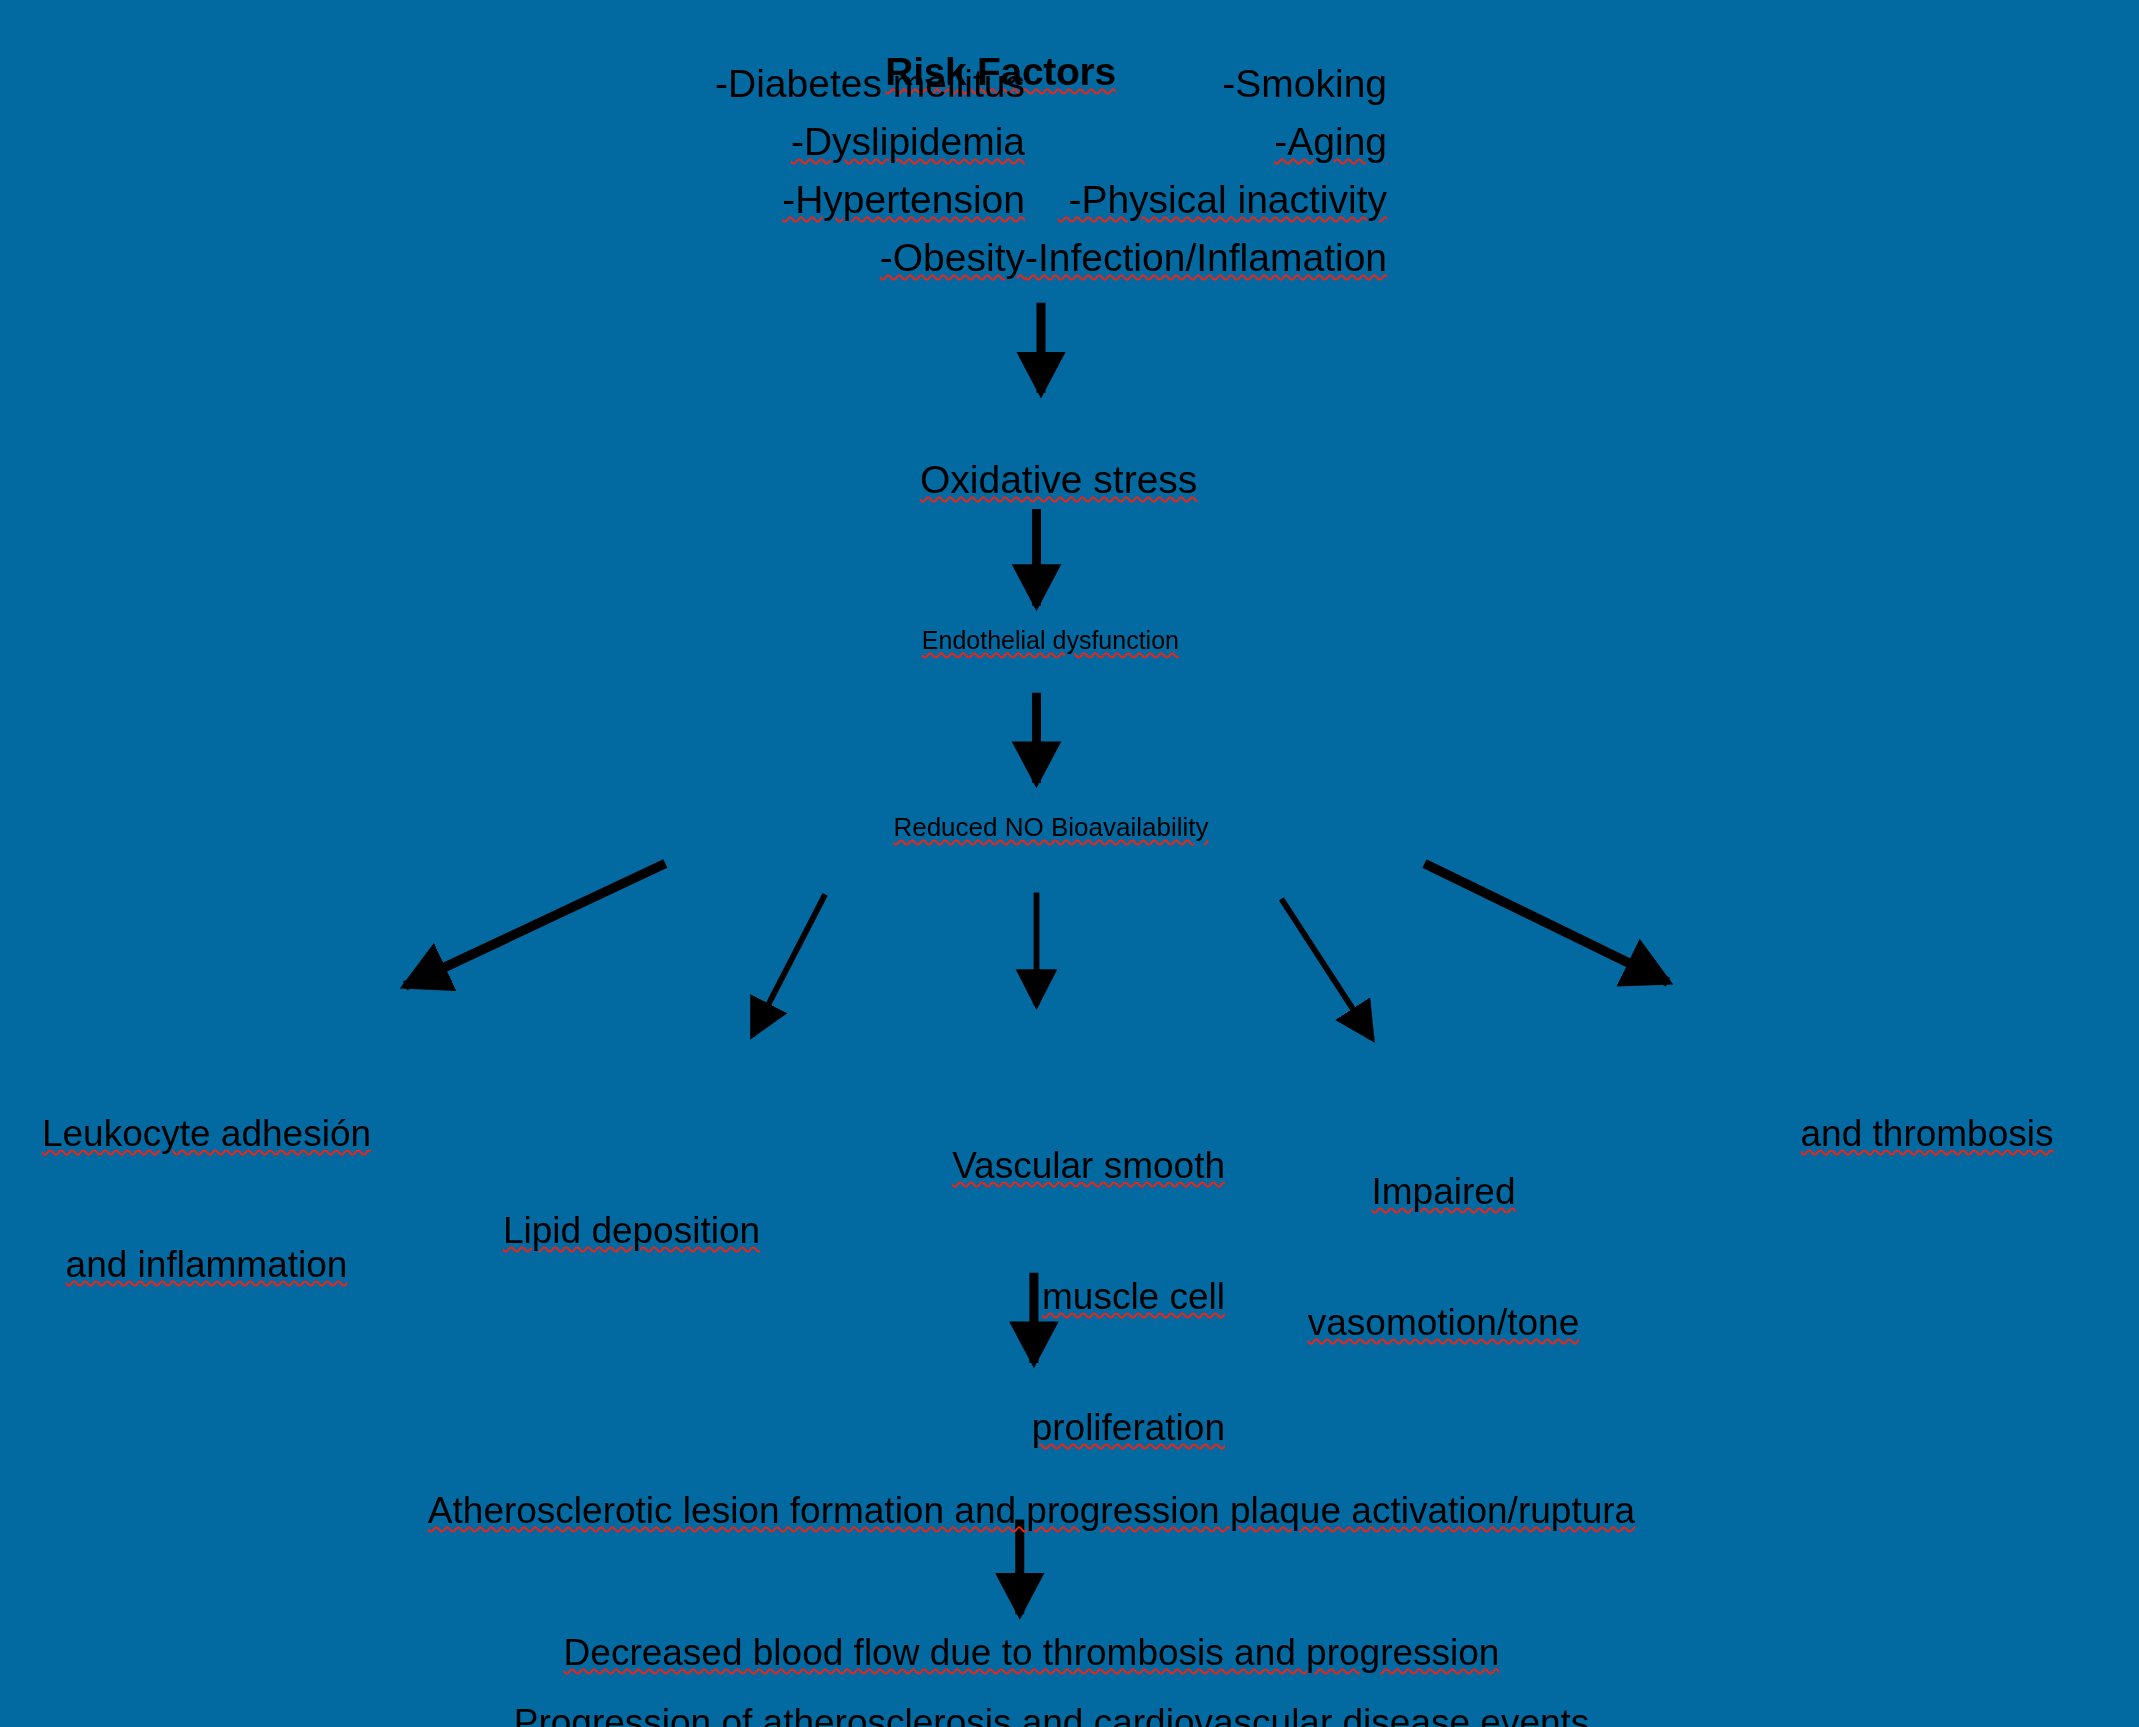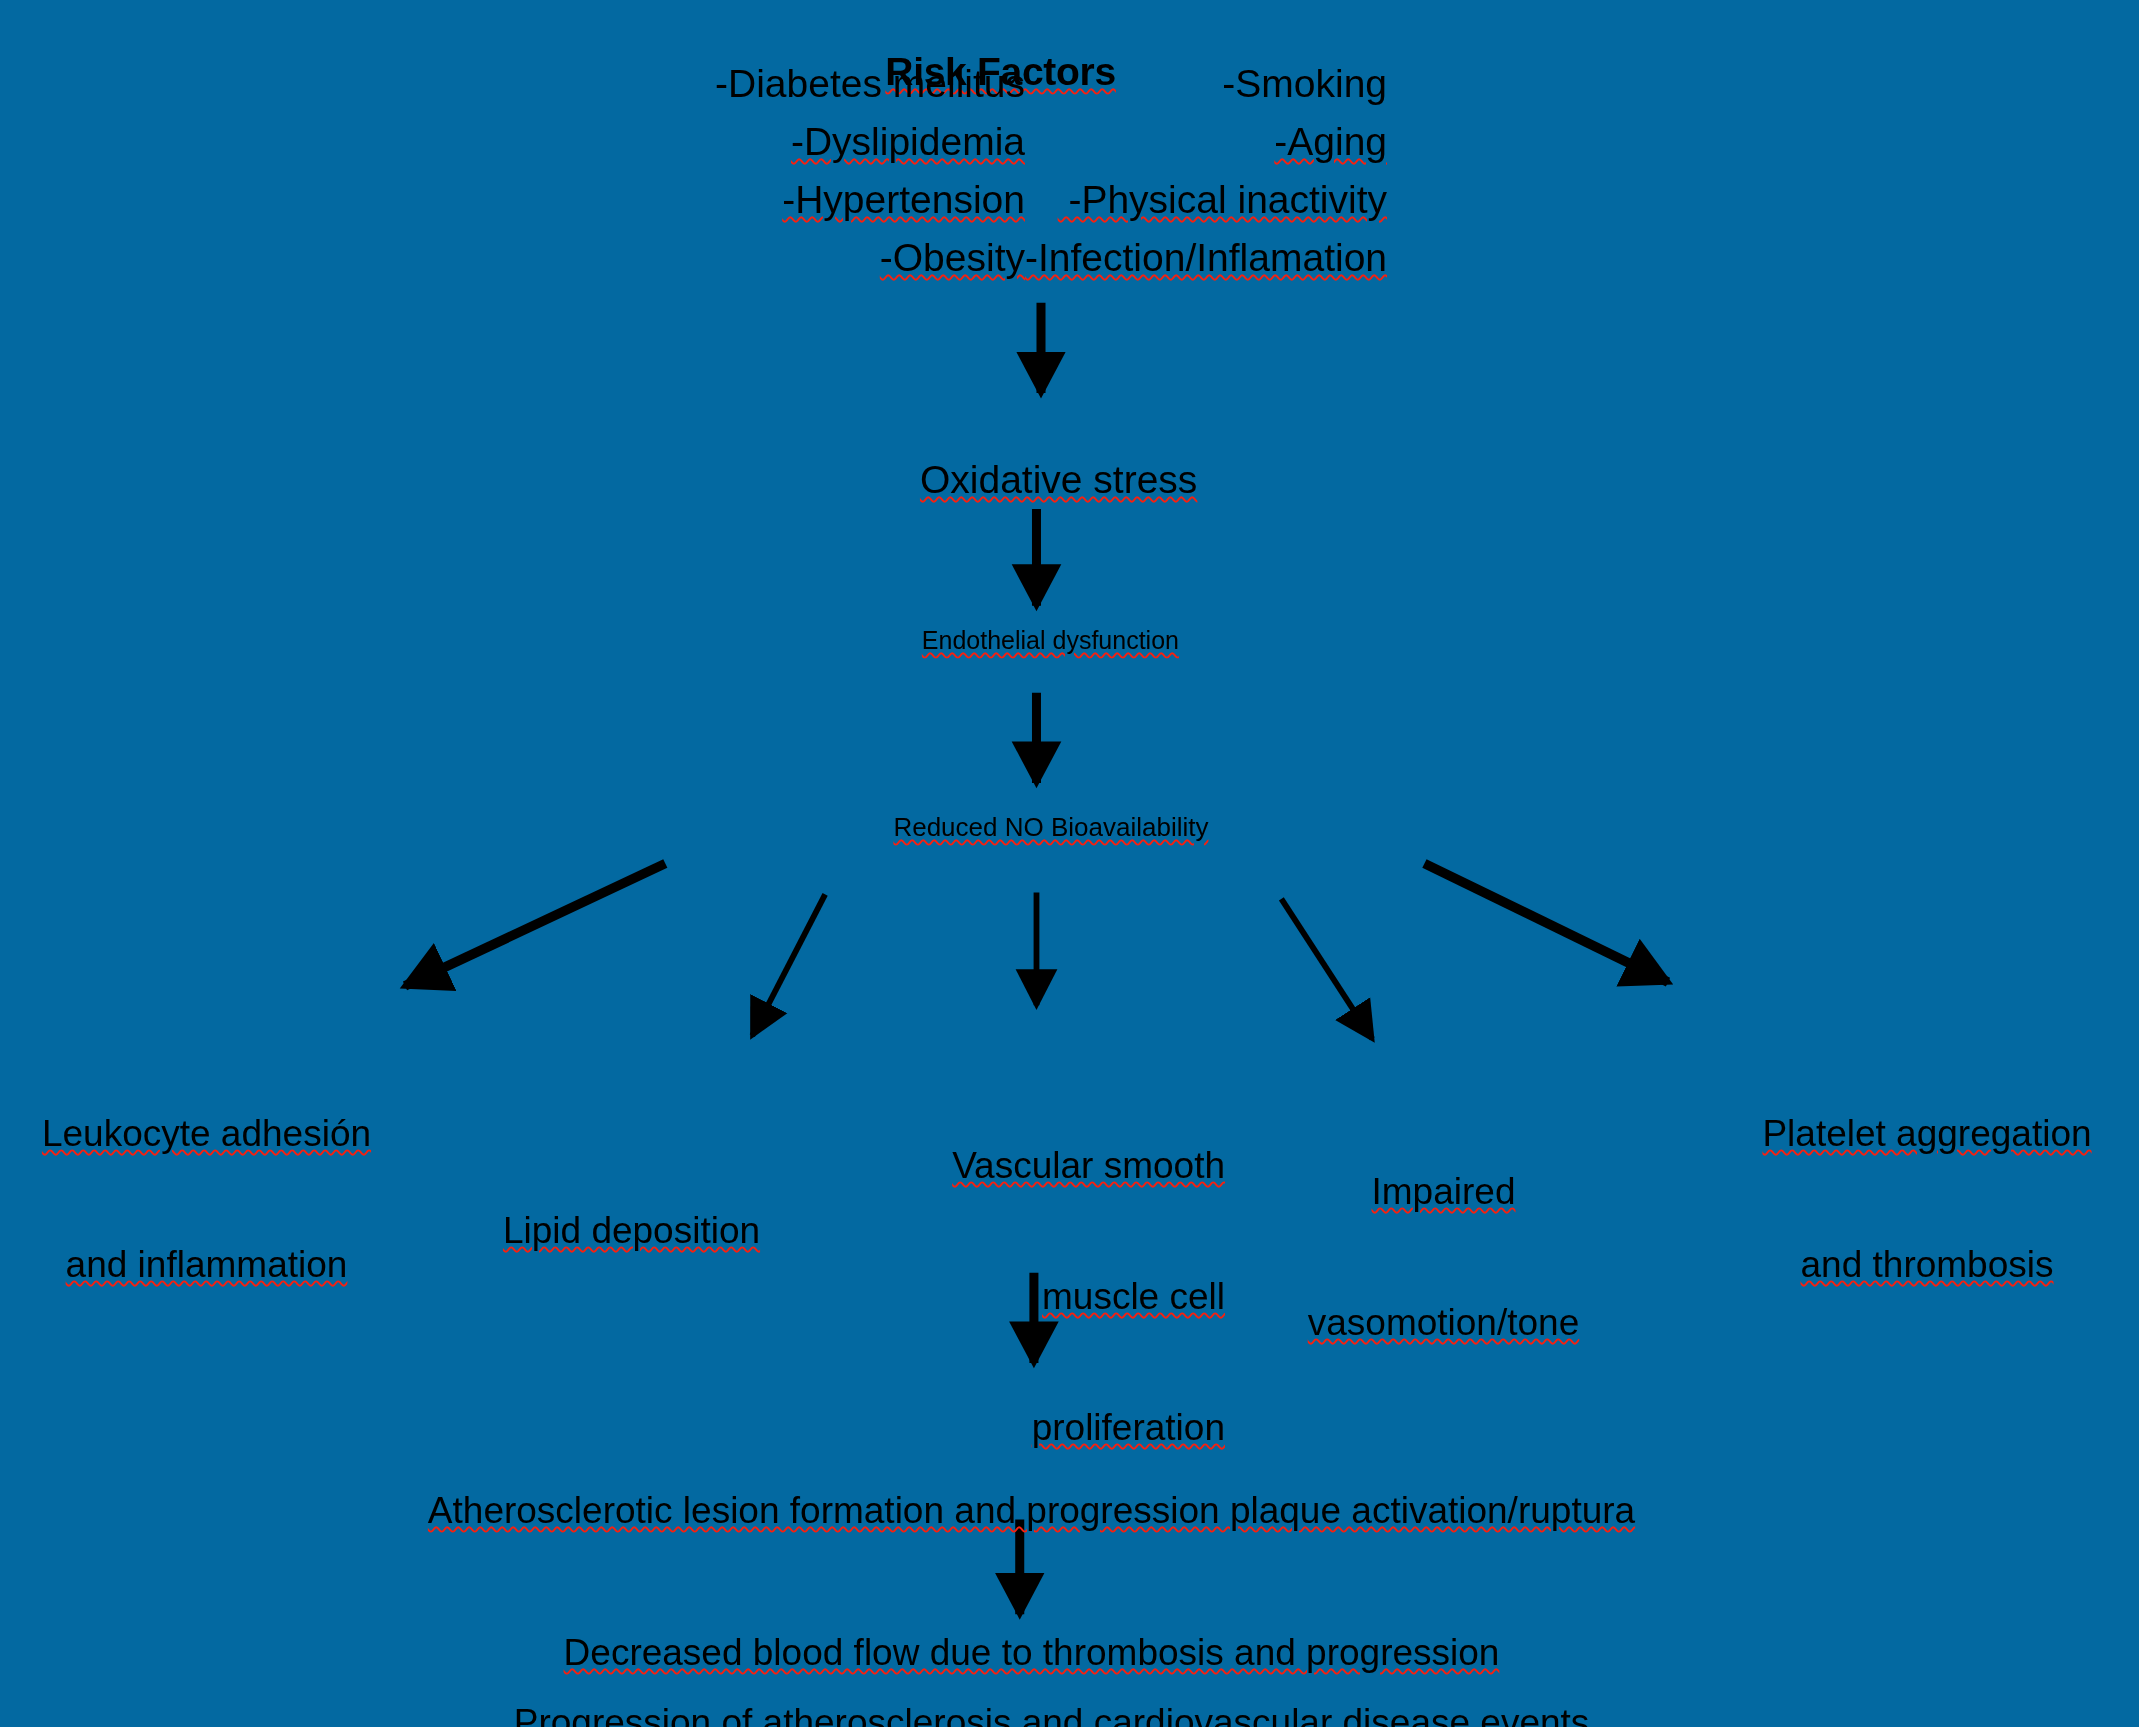--- a/index.html
+++ b/index.html
@@ -136,21 +136,20 @@
     <div><span class="sq">muscle cell</span></div>
     <div><span class="sq">proliferation</span></div>
   </div>
 
   <div class="node" style="left:1263px; top:1083px; width:361px; font-size:37px;">
     <div><span class="sq">Impaired</span></div>
     <div><span class="sq">vasomotion/tone</span></div>
   </div>
 
   <div class="node" style="left:1727px; top:1025px; width:400px; font-size:37px;">
-    <div><span class="sq">Platelet aggregation</span></div>
     <div><span class="sq">and thrombosis</span></div>
   </div>
 
   <div class="node" style="left:245px; top:1392px; width:1573px; font-size:37px; line-height:1.28;">
     <div><span class="sq">Atherosclerotic lesion formation and progression plaque activation/ruptura</span></div>
     <div><span class="sq">Decreased blood flow due to thrombosis and progression</span></div>
   </div>
 
   <div class="node" style="left:296px; top:1657px; width:1470px; font-size:37px;">
     <span class="sq">Progression of atherosclerosis and cardiovascular disease events</span>

